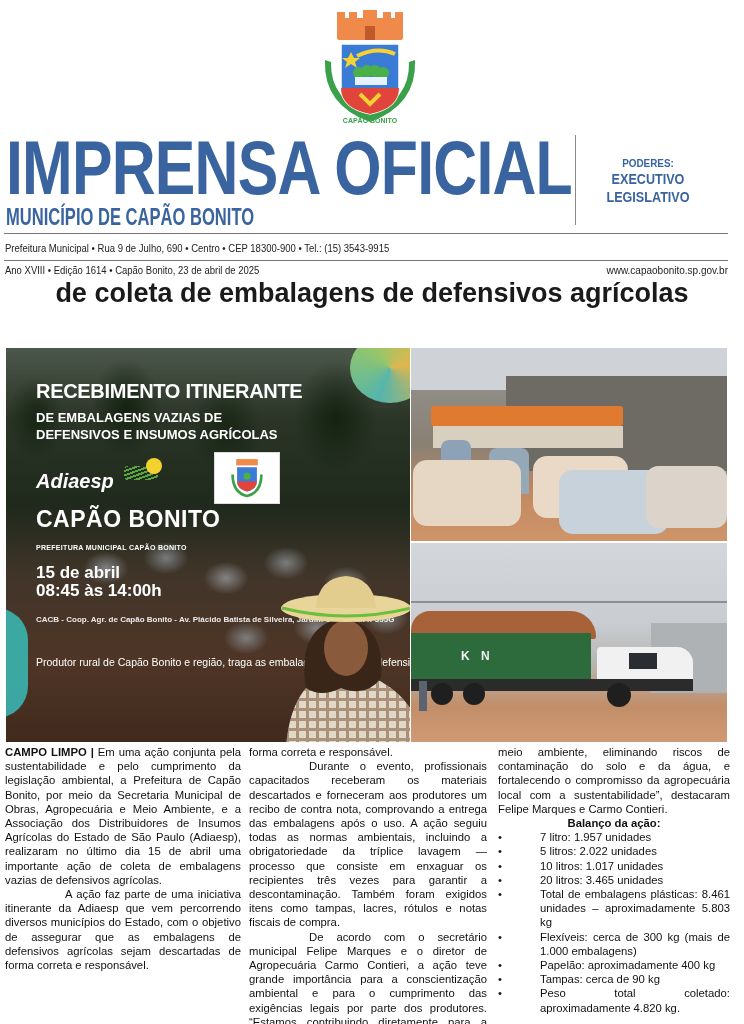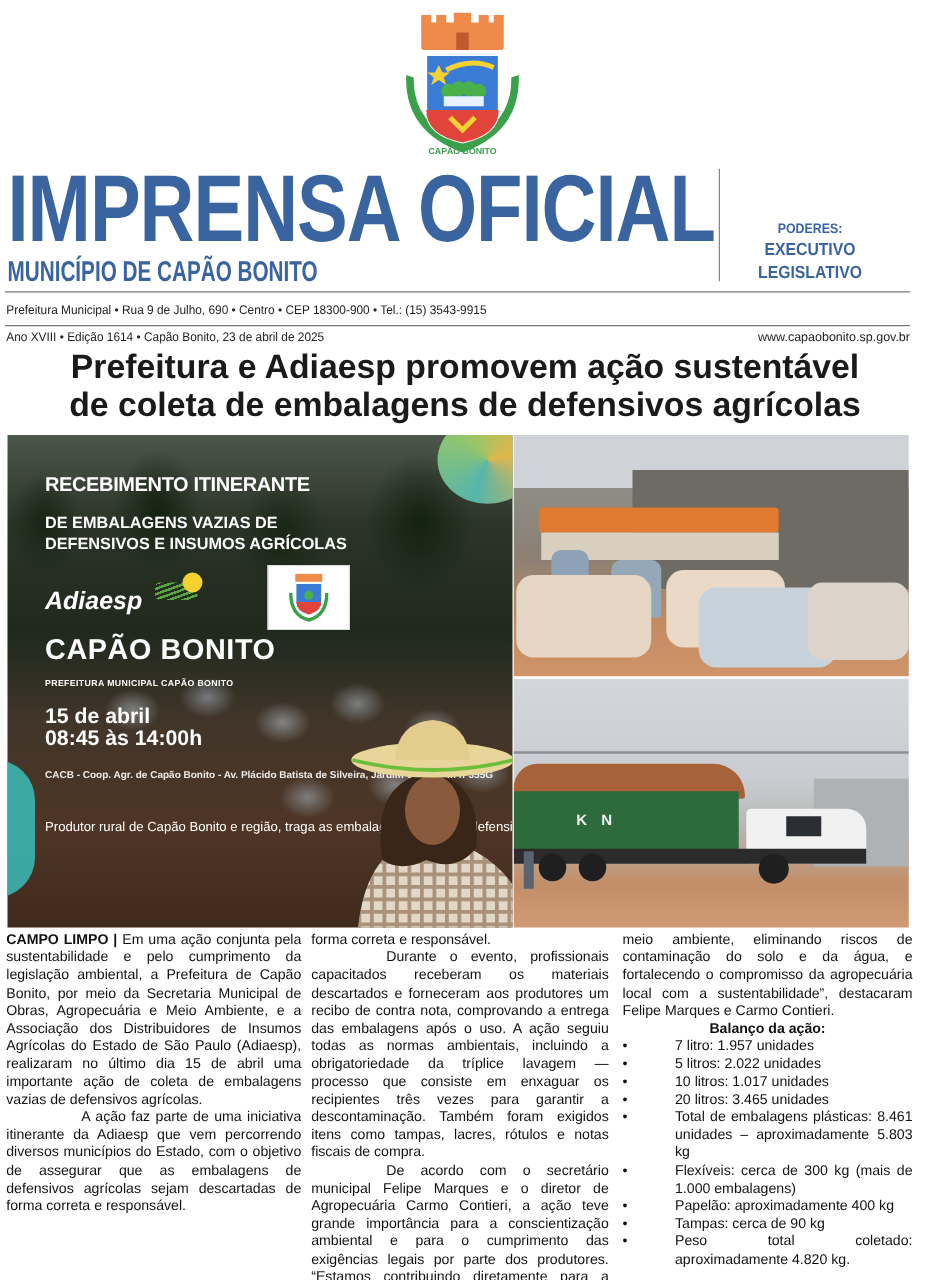--- a/index.html
+++ b/index.html
@@ -13,21 +13,21 @@
     font-family: "Liberation Sans", sans-serif; font-weight: 700;
     color: #3a64a0; font-size: 76px; line-height: 80px; letter-spacing: -1px;
     transform: scaleX(0.80); transform-origin: left top; white-space: nowrap;
   }
   .masthead-sub {
     position: absolute; left: 6px; top: 204px; height: 26px;
     font-weight: 700; color: #3a64a0; font-size: 23px; line-height: 26px;
     transform: scaleX(0.72); transform-origin: left top; white-space: nowrap;
   }
   .vert-divider { position: absolute; left: 575px; top: 135px; width: 1px; height: 90px; background: #888; }
-  .poderes { position: absolute; left: 584px; top: 156px; width: 128px; text-align: center; color: #3a64a0; font-weight: 700; margin-top: 20px; }
+  .poderes { position: absolute; left: 584px; top: 156px; width: 128px; text-align: center; color: #3a64a0; font-weight: 700; }
   .poderes .lbl { font-size: 11px; line-height: 14px; transform: scaleX(0.9); display: block; }
   .poderes .val { font-size: 14px; line-height: 18px; display: block; transform: scaleX(0.9); }
 
   .hr1 { position: absolute; left: 4px; top: 233px; width: 724px; height: 1px; background: #777; }
   .address { position: absolute; left: 5px; top: 243px; font-size: 10px; color: #222; transform: scaleX(0.95); transform-origin: left; white-space: nowrap; }
   .hr2 { position: absolute; left: 4px; top: 260px; width: 724px; height: 1px; background: #777; }
   .edition { position: absolute; left: 5px; top: 265px; font-size: 10px; color: #222; white-space: nowrap; transform: scaleX(0.95); transform-origin: left; }
   .website { position: absolute; right: 16px; top: 265px; font-size: 10px; color: #222; white-space: nowrap; }
 
   
@@ -58,21 +58,21 @@
       radial-gradient(ellipse 30px 22px at 320px 80px, #c5ccd3, transparent 75%),
       radial-gradient(ellipse 30px 22px at 250px 90px, #d2d8de, transparent 75%),
       radial-gradient(ellipse 30px 22px at 180px 100px, #c9d0d7, transparent 75%);
     opacity: .75;
   }
   .poster .dim { position: absolute; inset: 0; background: rgba(0,0,0,0.28); }
   .poster .leaf { position: absolute; right: -20px; top: -15px; width: 80px; height: 70px; border-radius: 50%;
     background: conic-gradient(from 200deg, #59c2b8, #9fd36b, #f2c14e, #59c2b8); opacity: .9; }
   .poster .teal-tab { position: absolute; left: -10px; top: 260px; width: 32px; height: 110px; background: #3bb5b0; border-radius: 0 40px 40px 0; opacity: .9; }
   .poster .txt { position: absolute; color: #fff; white-space: nowrap; }
-  .p-title { left: 30px; top: 32px; font-size: 16px; font-weight: 700; letter-spacing: -0.3px; }
+  .p-title { left: 30px; top: 32px; font-size: 20px; font-weight: 700; letter-spacing: -0.3px; }
   .p-sub1 { left: 30px; top: 62px; font-size: 13px; font-weight: 700; }
   .p-sub2 { left: 30px; top: 79px; font-size: 13px; font-weight: 700; }
   .p-adiaesp { left: 30px; top: 122px; font-size: 20px; font-weight: 700; font-style: italic; }
   .p-sun { position: absolute; left: 140px; top: 110px; width: 16px; height: 16px; border-radius: 50%; background: #f3d12e; }
   .p-waves { position: absolute; left: 118px; top: 118px; width: 34px; height: 14px;
     background: repeating-linear-gradient(160deg, #5aa53f 0 2px, transparent 2px 4px); border-radius: 4px; }
   .p-crest { position: absolute; left: 208px; top: 104px; width: 66px; height: 52px; background: #fff; border: 1px solid #ddd; display: flex; align-items: center; justify-content: center; }
   .p-city { left: 30px; top: 158px; font-size: 23px; font-weight: 700; letter-spacing: .5px; }
   .p-pref { left: 30px; top: 196px; font-size: 7px; font-weight: 700; letter-spacing: .3px; }
   .p-date { left: 30px; top: 216px; font-size: 17px; font-weight: 700; line-height: 18px; }
@@ -142,21 +142,20 @@
   <span class="val">LEGISLATIVO</span>
 </div>
 
 <div class="hr1"></div>
 <div class="address">Prefeitura Municipal • Rua 9 de Julho, 690 • Centro • CEP 18300-900 • Tel.: (15) 3543-9915</div>
 <div class="hr2"></div>
 <div class="edition">Ano XVIII • Edição 1614 • Capão Bonito, 23 de abril de 2025</div>
 <div class="website">www.capaobonito.sp.gov.br</div>
 
 <div class="headline">
-  <div>Prefeitura e Adiaesp promovem ação sustentável</div>
   <div>de coleta de embalagens de defensivos agrícolas</div>
 </div>
 
 <div class="poster">
   <div class="trees"></div>
   <div class="bags"></div>
   <div class="dim"></div>
   <div class="leaf"></div>
   <div class="teal-tab"></div>
   <div class="txt p-title">RECEBIMENTO ITINERANTE</div>

